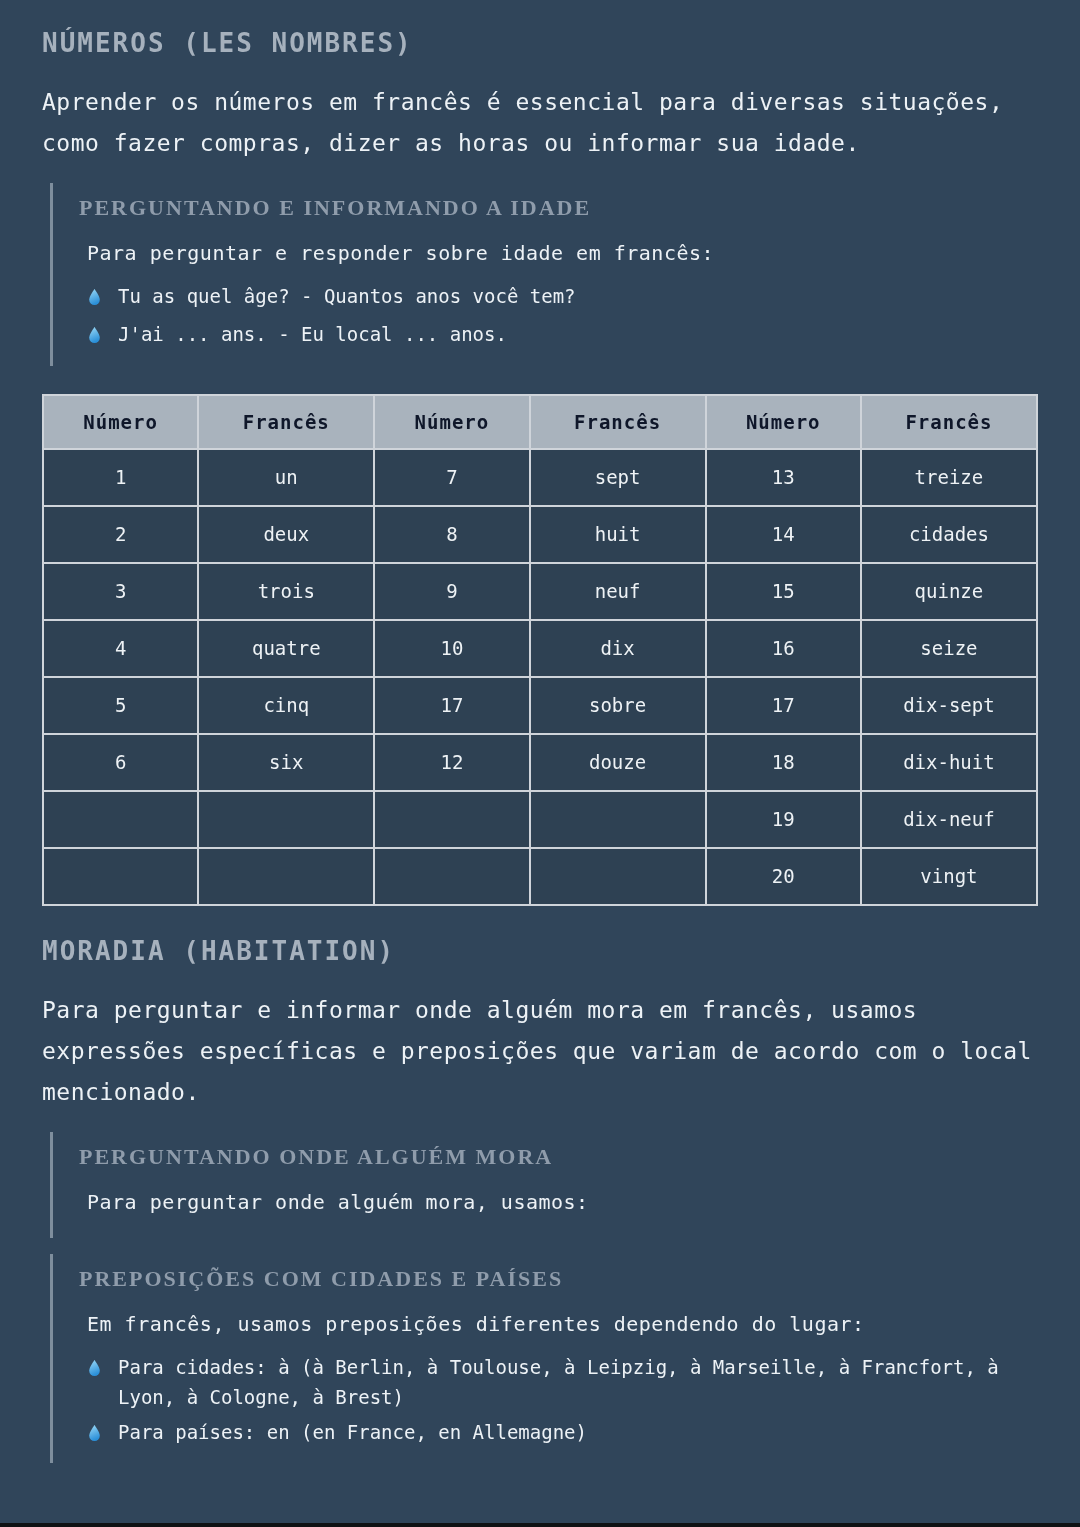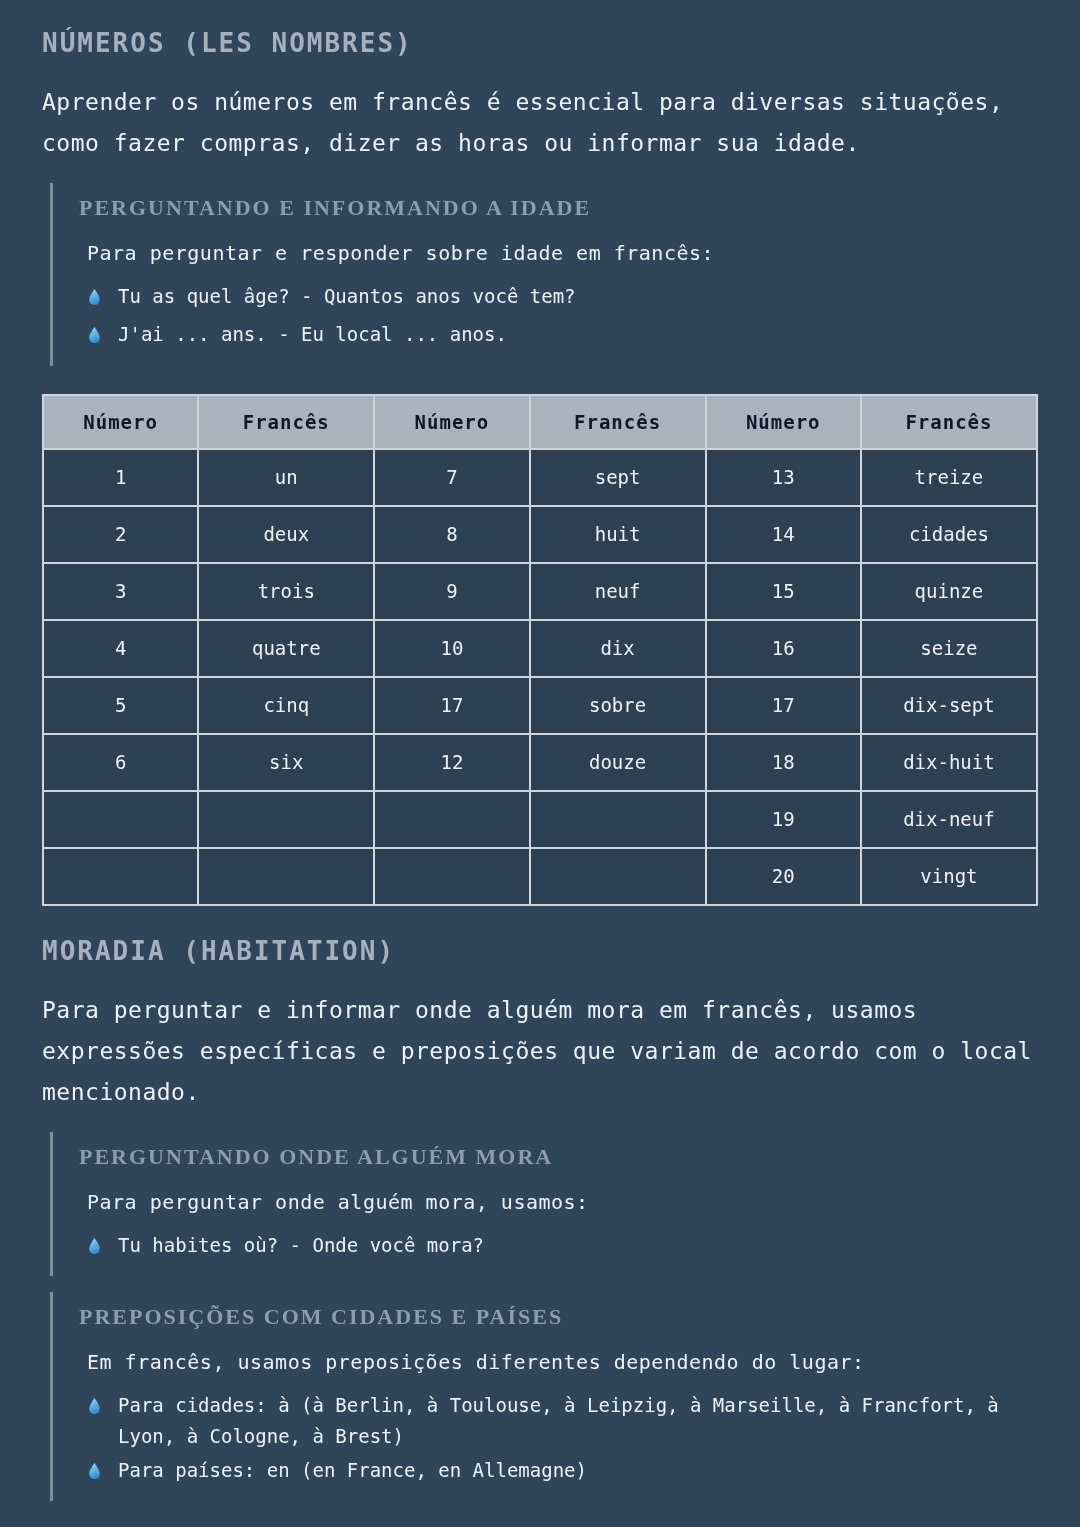--- a/index.html
+++ b/index.html
@@ -219,28 +219,20 @@
     </tbody>
   </table>
 
   <h1 class="section-title">MORADIA (HABITATION)</h1>
 
   <p class="intro">Para perguntar e informar onde alguém mora em francês, usamos expressões específicas e preposições que variam de acordo com o local mencionado.</p>
 
   <div class="callout">
     <h2>PERGUNTANDO ONDE ALGUÉM MORA</h2>
     <p class="lead">Para perguntar onde alguém mora, usamos:</p>
-    <ul class="bullets">
-      <li>
-        <span class="drop-wrap"><svg viewBox="0 0 24 28" width="15" height="20">
-              <path d="M12 1C12 1 3.5 12 3.5 18.5a8.5 8.5 0 0 0 17 0C20.5 12 12 1 12 1Z" fill="url(#dropGrad)"></path>
-            </svg></span>
-        <span>Tu habites où? - Onde você mora?</span>
-      </li>
-    </ul>
   </div>
 
   <div class="callout">
     <h2>PREPOSIÇÕES COM CIDADES E PAÍSES</h2>
     <p class="lead">Em francês, usamos preposições diferentes dependendo do lugar:</p>
     <ul class="bullets">
       <li>
         <span class="drop-wrap"><svg viewBox="0 0 24 28" width="15" height="20">
               <path d="M12 1C12 1 3.5 12 3.5 18.5a8.5 8.5 0 0 0 17 0C20.5 12 12 1 12 1Z" fill="url(#dropGrad)"></path>
             </svg></span>

